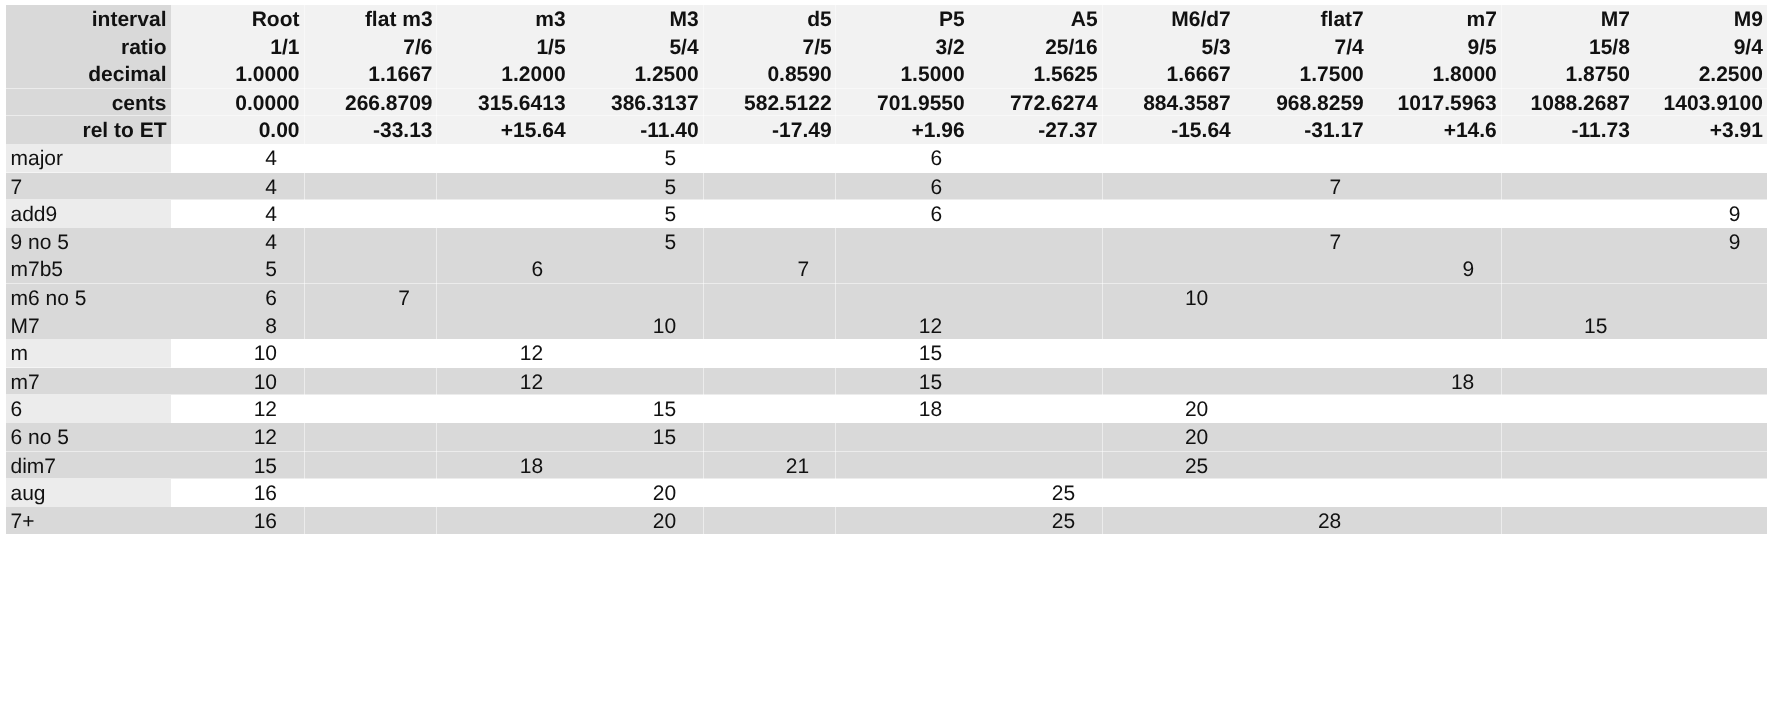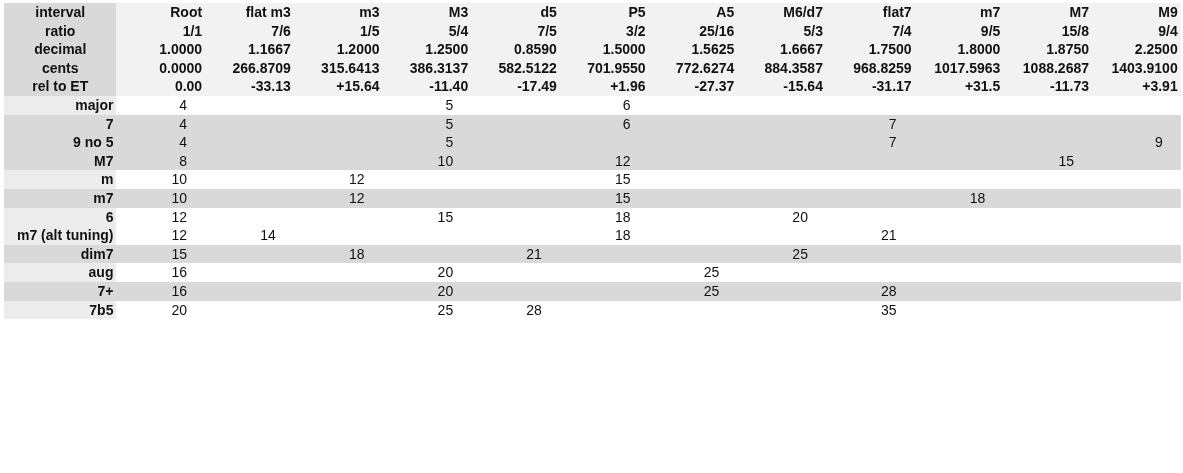--- a/index.html
+++ b/index.html
@@ -31,32 +31,31 @@
       overflow: hidden;
     }
     
     tr.hdr td {
       font-weight: bold;
       text-align: right;
       background: #f2f2f2;
     }
     tr.hdr td.lbl {
       background: #d9d9d9;
-      text-align: center;
     }
     
     tr.row td {
       text-align: right;
       padding-right: 18px;
       font-weight: normal;
     }
     tr.row td.lbl {
-      font-weight: bold;
-      text-align: right;
-      padding-left: 13px;
+      font-weight: normal;
+      text-align: left;
+      padding-left: 3px;
       padding-right: 3px;
       background: #d9d9d9;
     }
     tr.row.odd td { background: #ffffff; }
     tr.row.odd td.lbl { background: #ececec; }
     tr.row.even td { background: #d9d9d9; }
     tr.row.even td.lbl { background: #d9d9d9; }
   </style>
 </head>
 <body>
@@ -142,21 +141,21 @@
         <td class="lbl">rel to ET</td>
         <td>0.00</td>
         <td>-33.13</td>
         <td>+15.64</td>
         <td>-11.40</td>
         <td>-17.49</td>
         <td>+1.96</td>
         <td>-27.37</td>
         <td>-15.64</td>
         <td>-31.17</td>
-        <td>+31.5</td>
+        <td>+14.6</td>
         <td>-11.73</td>
         <td>+3.91</td>
       </tr>
     </tbody>
   <tbody id="data-body">
       <tr class="row odd">
         <td class="lbl">major</td>
         <td>4</td>
         <td></td>
         <td></td>
@@ -178,36 +177,81 @@
         <td>5</td>
         <td></td>
         <td>6</td>
         <td></td>
         <td></td>
         <td>7</td>
         <td></td>
         <td></td>
         <td></td>
       </tr>
+      <tr class="row odd">
+        <td class="lbl">add9</td>
+        <td>4</td>
+        <td></td>
+        <td></td>
+        <td>5</td>
+        <td></td>
+        <td>6</td>
+        <td></td>
+        <td></td>
+        <td></td>
+        <td></td>
+        <td></td>
+        <td>9</td>
+      </tr>
       <tr class="row even">
         <td class="lbl">9 no 5</td>
         <td>4</td>
         <td></td>
         <td></td>
         <td>5</td>
         <td></td>
         <td></td>
         <td></td>
         <td></td>
         <td>7</td>
         <td></td>
         <td></td>
         <td>9</td>
       </tr>
       <tr class="row even">
+        <td class="lbl">m7b5</td>
+        <td>5</td>
+        <td></td>
+        <td>6</td>
+        <td></td>
+        <td>7</td>
+        <td></td>
+        <td></td>
+        <td></td>
+        <td></td>
+        <td>9</td>
+        <td></td>
+        <td></td>
+      </tr>
+      <tr class="row even">
+        <td class="lbl">m6 no 5</td>
+        <td>6</td>
+        <td>7</td>
+        <td></td>
+        <td></td>
+        <td></td>
+        <td></td>
+        <td></td>
+        <td>10</td>
+        <td></td>
+        <td></td>
+        <td></td>
+        <td></td>
+      </tr>
+      <tr class="row even">
         <td class="lbl">M7</td>
         <td>8</td>
         <td></td>
         <td></td>
         <td>10</td>
         <td></td>
         <td>12</td>
         <td></td>
         <td></td>
         <td></td>
@@ -253,31 +297,31 @@
         <td>15</td>
         <td></td>
         <td>18</td>
         <td></td>
         <td>20</td>
         <td></td>
         <td></td>
         <td></td>
         <td></td>
       </tr>
-      <tr class="row odd">
-        <td class="lbl">m7 (alt tuning)</td>
-        <td>12</td>
-        <td>14</td>
-        <td></td>
-        <td></td>
-        <td></td>
-        <td>18</td>
-        <td></td>
-        <td></td>
-        <td>21</td>
+      <tr class="row even">
+        <td class="lbl">6 no 5</td>
+        <td>12</td>
+        <td></td>
+        <td></td>
+        <td>15</td>
+        <td></td>
+        <td></td>
+        <td></td>
+        <td>20</td>
+        <td></td>
         <td></td>
         <td></td>
         <td></td>
       </tr>
       <tr class="row even">
         <td class="lbl">dim7</td>
         <td>15</td>
         <td></td>
         <td>18</td>
         <td></td>
@@ -309,33 +353,18 @@
         <td class="lbl">7+</td>
         <td>16</td>
         <td></td>
         <td></td>
         <td>20</td>
         <td></td>
         <td></td>
         <td>25</td>
         <td></td>
         <td>28</td>
-        <td></td>
-        <td></td>
-        <td></td>
-      </tr>
-      <tr class="row odd">
-        <td class="lbl">7b5</td>
-        <td>20</td>
-        <td></td>
-        <td></td>
-        <td>25</td>
-        <td>28</td>
-        <td></td>
-        <td></td>
-        <td></td>
-        <td>35</td>
         <td></td>
         <td></td>
         <td></td>
       </tr>
     </tbody>
 </table>
 
 </body></html>

